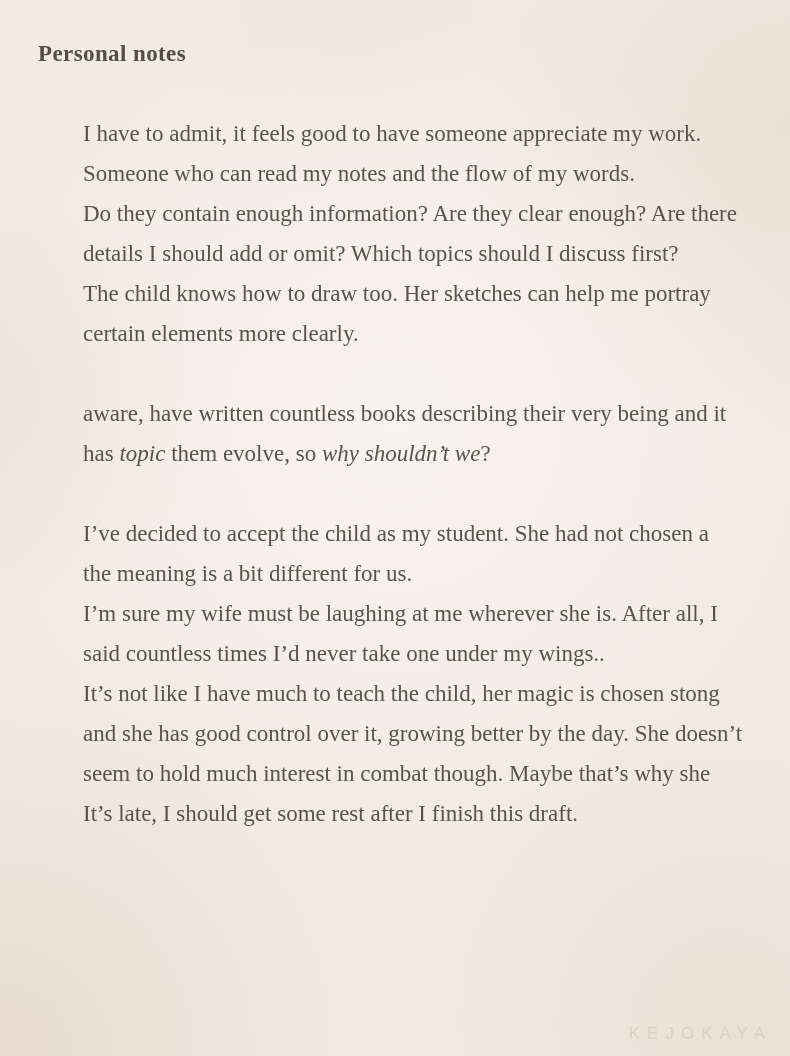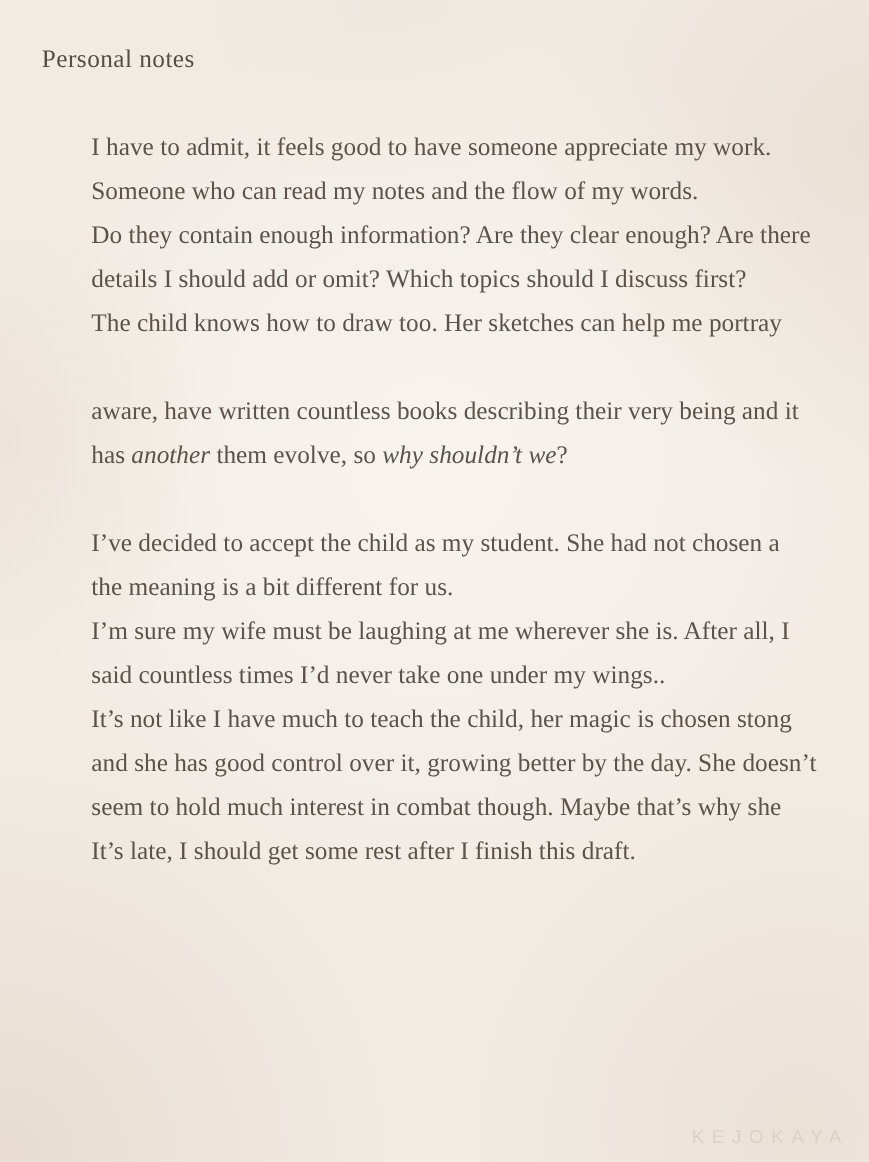--- a/index.html
+++ b/index.html
@@ -23,21 +23,21 @@
   }
   .page {
     position: relative;
     width: 100%;
     height: 100%;
     box-sizing: border-box;
     padding: 34px 25px 0 38px;
   }
   .title {
     font-size: 23px;
-    font-weight: normal;
+    font-weight: bold;
     letter-spacing: 0.4px;
     color: #554e46;
     margin: 0 0 40px 0;
     line-height: 40px;
   }
   .body-text {
     color: #5b534b;
     font-size: 23px;
     margin-left: 45px;
   }
@@ -67,24 +67,25 @@
 
 <div class="page">
   <h1 class="title">Personal notes</h1>
   <div class="body-text" id="note-body">
       <p class="para">
         <span class="line">I have to admit, it feels good to have someone appreciate my work.</span>
         <span class="line">Someone who can read my notes and the flow of my words.</span>
         <span class="line">Do they contain enough information? Are they clear enough? Are there</span>
         <span class="line">details I should add or omit? Which topics should I discuss first?</span>
         <span class="line">The child knows how to draw too. Her sketches can help me portray</span>
+        <span class="line">certain elements more clearly.</span>
       </p>
       <p class="para">
         <span class="line">aware, have written countless books describing their very being and it</span>
-        <span class="line"><span>has </span><em>another</em><span> them evolve, so </span><em>why shouldn’t we</em><span>?</span></span>
+        <span class="line"><span>has </span><em>topic</em><span> them evolve, so </span><em>why shouldn’t we</em><span>?</span></span>
       </p>
       <p class="para">
         <span class="line">I’ve decided to accept the child as my student. She had not chosen a</span>
         <span class="line">the meaning is a bit different for us.</span>
         <span class="line">I’m sure my wife must be laughing at me wherever she is. After all, I</span>
         <span class="line">said countless times I’d never take one under my wings..</span>
         <span class="line">It’s not like I have much to teach the child, her magic is chosen stong</span>
         <span class="line">and she has good control over it, growing better by the day. She doesn’t</span>
         <span class="line">seem to hold much interest in combat though. Maybe that’s why she</span>
         <span class="line">It’s late, I should get some rest after I finish this draft.</span>

